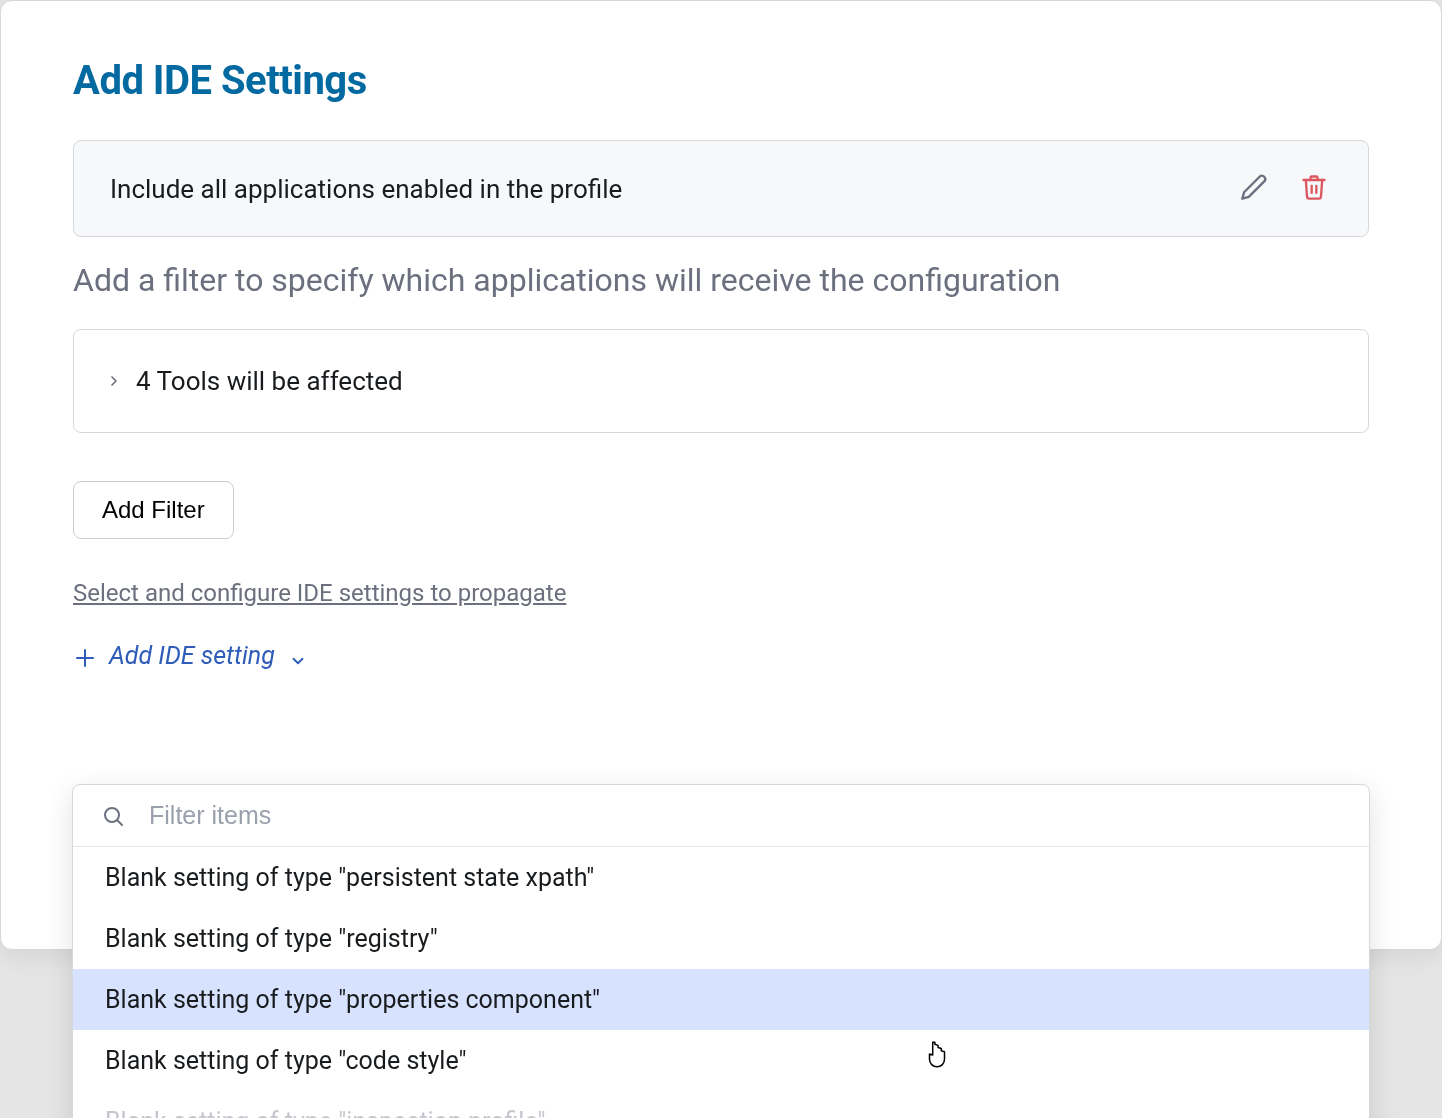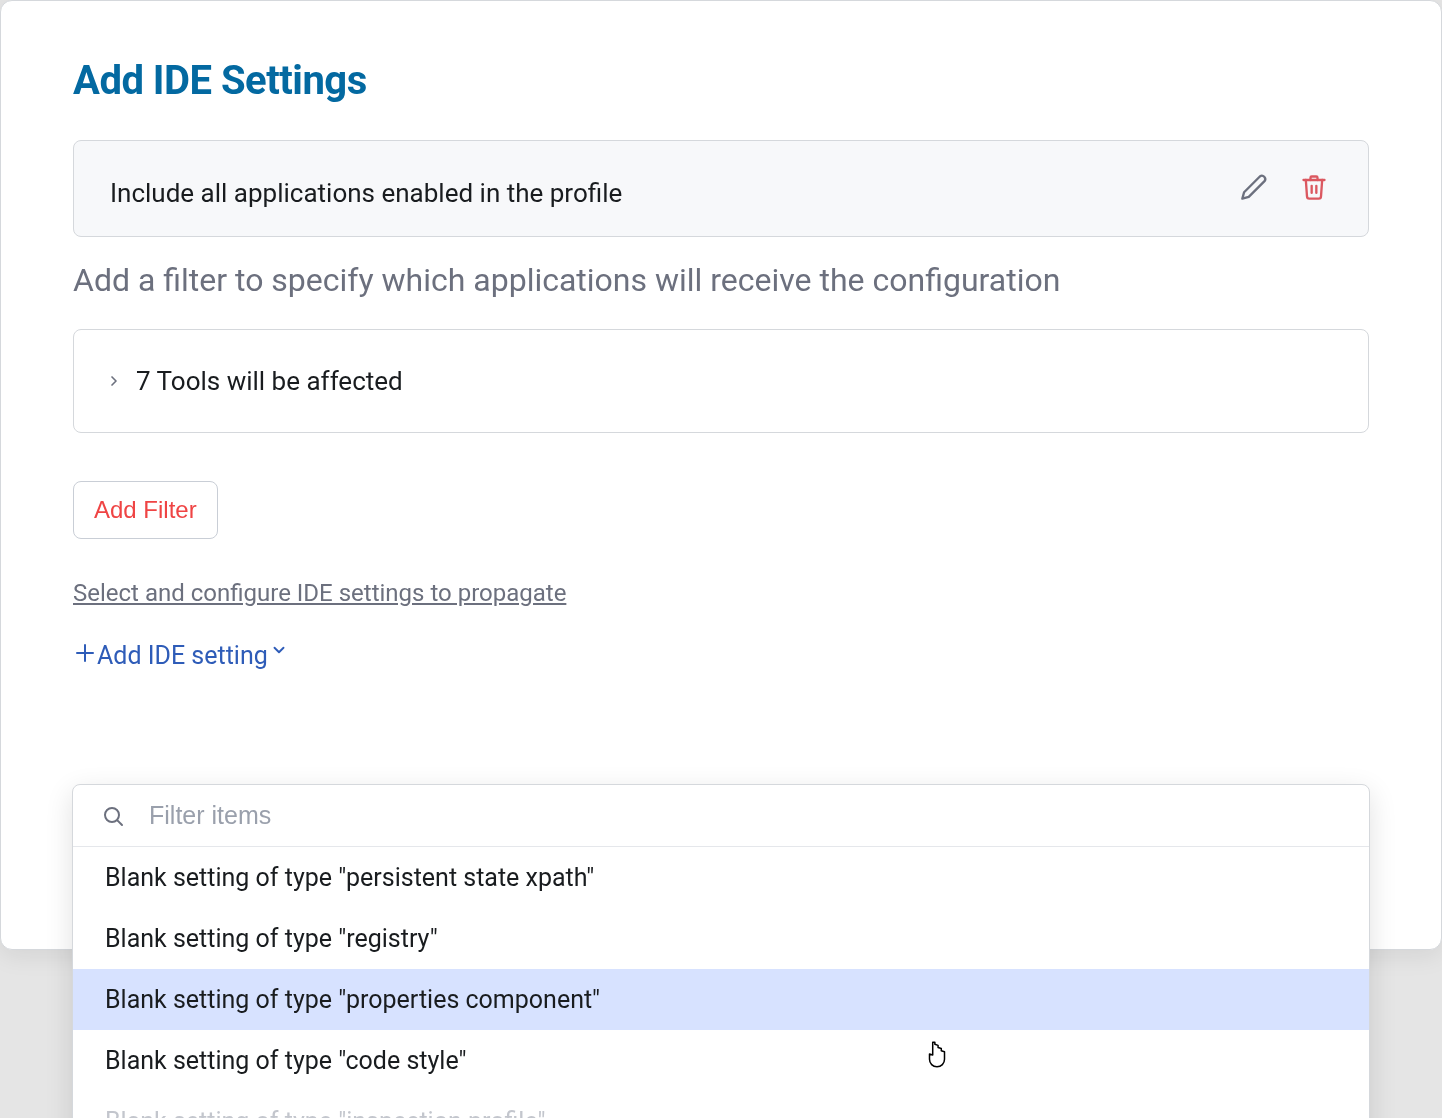--- a/index.html
+++ b/index.html
@@ -29,21 +29,21 @@
     color: #0369a1;
     margin-bottom: 36px;
     letter-spacing: -0.5px;
   }
   .profile-box {
     background: #f7f8fa;
     border: 1px solid #d5d8dc;
     border-radius: 8px;
     padding: 28px 36px;
     display: flex;
-    align-items: flex-end;
+    align-items: center;
     justify-content: space-between;
     margin-bottom: 24px;
   }
   .profile-text {
     font-size: 26px;
     color: #191c1f;
   }
   .profile-actions {
     display: flex;
     align-items: center;
@@ -78,39 +78,41 @@
     align-items: center;
   }
   .tools-text {
     font-size: 26px;
     color: #191c1f;
   }
   .add-filter-btn {
     background: #fff;
     border: 1px solid #c9ced6;
     border-radius: 8px;
-    padding: 14px 20px;
+    padding: 14px 28px;
     font-size: 24px;
-    color: #ef4444;
+    color: #000000;
     cursor: pointer;
     margin-bottom: 40px;
   }
   .section-text {
     font-size: 24px;
     color: #6c707e;
     margin-bottom: 34px;
     text-decoration: underline;
   }
   .add-ide-setting {
     display: inline-flex;
-    align-items: flex-start;
+    align-items: flex-end;
+    gap: 12px;
     color: #2e5cb8;
     font-size: 25px;
     cursor: pointer;
     margin-bottom: 26px;
+    font-style: italic;
   }
   .add-ide-setting .plus { display: flex; align-items: center; }
   .add-ide-setting .chev { display: flex; align-items: center; margin-left: 2px; }
 
   .dropdown {
     position: absolute;
     left: 72px;
     right: 72px;
     top: 784px;
     background: #fff;
@@ -183,21 +185,21 @@
   </div>
 
   <div class="helper-text">Add a filter to specify which applications will receive the configuration</div>
 
   <div class="tools-box">
     <span class="chevron-right">
       <svg width="16" height="16" viewBox="0 0 24 24" fill="none" stroke="#6c707e" stroke-width="2.5" stroke-linecap="round" stroke-linejoin="round">
           <polyline points="9 18 15 12 9 6"></polyline>
         </svg>
     </span>
-    <span class="tools-text">7 Tools will be affected</span>
+    <span class="tools-text">4 Tools will be affected</span>
   </div>
 
   <button class="add-filter-btn">Add Filter</button>
 
   <div class="section-text">Select and configure IDE settings to propagate</div>
 
   <div class="add-ide-setting">
     <span class="plus">
       <svg width="24" height="24" viewBox="0 0 24 24" fill="none" stroke="#2e5cb8" stroke-width="2" stroke-linecap="round">
           <line x1="12" y1="4" x2="12" y2="20"></line>

